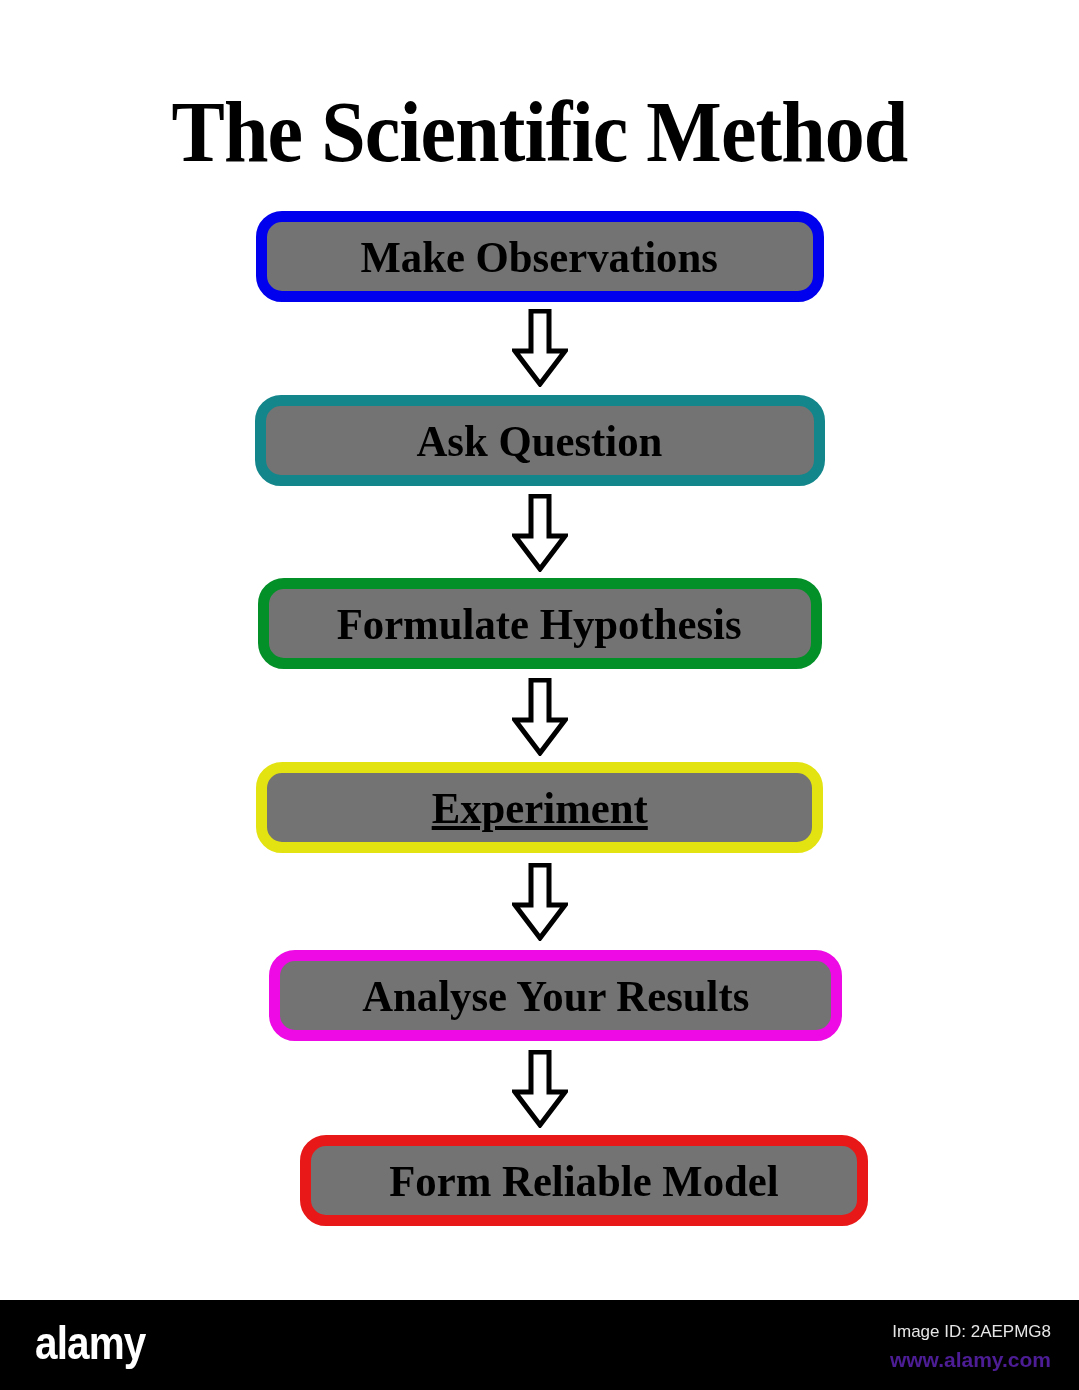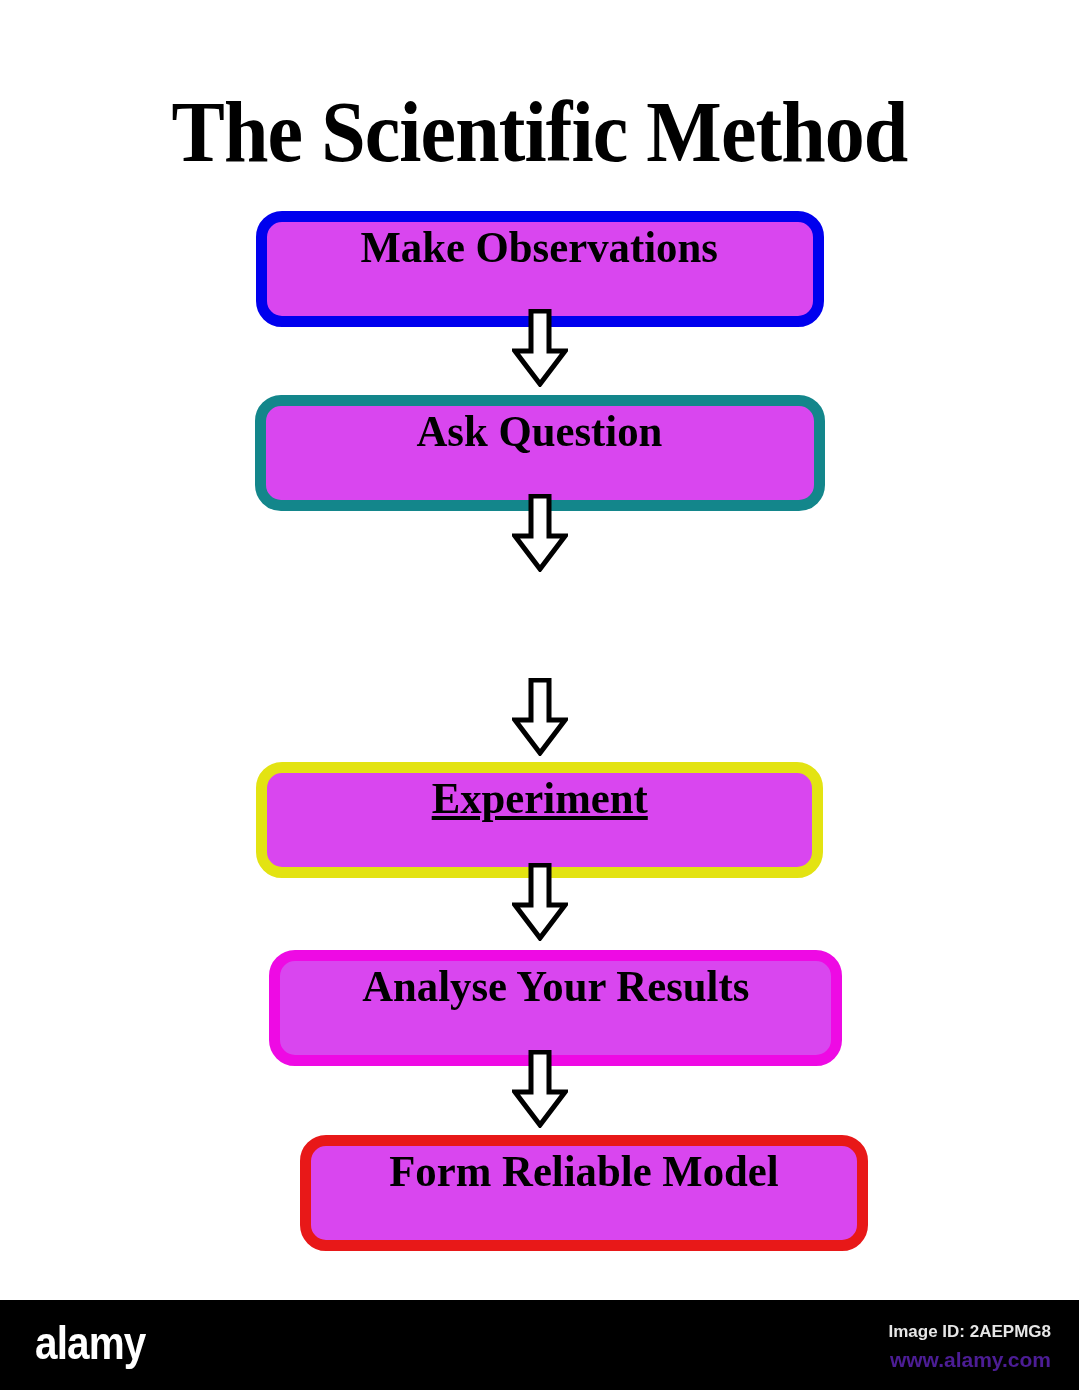--- a/index.html
+++ b/index.html
@@ -55,27 +55,27 @@
     position: absolute;
     left: 0;
     width: 1079px;
     display: flex;
     justify-content: center;
     align-items: center;
   }
 
   .step-box {
     box-sizing: border-box;
-    height: 116px;
+    height: 91px;
     border-style: solid;
     border-width: 11px;
     border-radius: 26px;
-    background: #d946ef;
+    background: #737373;
     display: flex;
-    align-items: flex-start;
+    align-items: center;
     justify-content: center;
     padding: 0 14px;
   }
 
   .step-label {
     font-family: "Liberation Serif", "DejaVu Serif", serif;
     font-weight: bold;
     font-size: 45px;
     line-height: 50px;
     color: #000000;
@@ -139,21 +139,20 @@
   }
   #footer-image-id {
     position: absolute;
     right: 28px;
     top: 1322px;
     font-family: "Liberation Sans", "DejaVu Sans", sans-serif;
     font-size: 17px;
     line-height: 20px;
     color: #e6e6e6;
     text-align: center;
-    font-weight: bold;
   }
   #footer-url {
     position: absolute;
     right: 28px;
     top: 1348px;
     font-family: "Liberation Sans", "DejaVu Sans", sans-serif;
     font-weight: bold;
     font-size: 21px;
     line-height: 24px;
     color: #4c1d95;
@@ -186,20 +185,25 @@
         <span class="step-label">Ask Question</span>
       </div>
     </div>
 
     <div class="arrow-row arr-1">
       <svg width="56" height="78" viewBox="0 0 56 78" aria-hidden="true">
         <polygon points="19,2 37,2 37,42 53,42 28,75 3,42 19,42" fill="#ffffff" stroke="#000000" stroke-width="5" stroke-linejoin="miter"></polygon>
       </svg>
     </div>
 
+    <div class="step-row row-2">
+      <div class="step-box box-2" style="border-color:#049028">
+        <span class="step-label">Formulate Hypothesis</span>
+      </div>
+    </div>
 
     <div class="arrow-row arr-2">
       <svg width="56" height="78" viewBox="0 0 56 78" aria-hidden="true">
         <polygon points="19,2 37,2 37,42 53,42 28,75 3,42 19,42" fill="#ffffff" stroke="#000000" stroke-width="5" stroke-linejoin="miter"></polygon>
       </svg>
     </div>
 
     <div class="step-row row-3">
       <div class="step-box box-3" style="border-color:#e3e312">
         <span class="step-label">Experiment</span>

